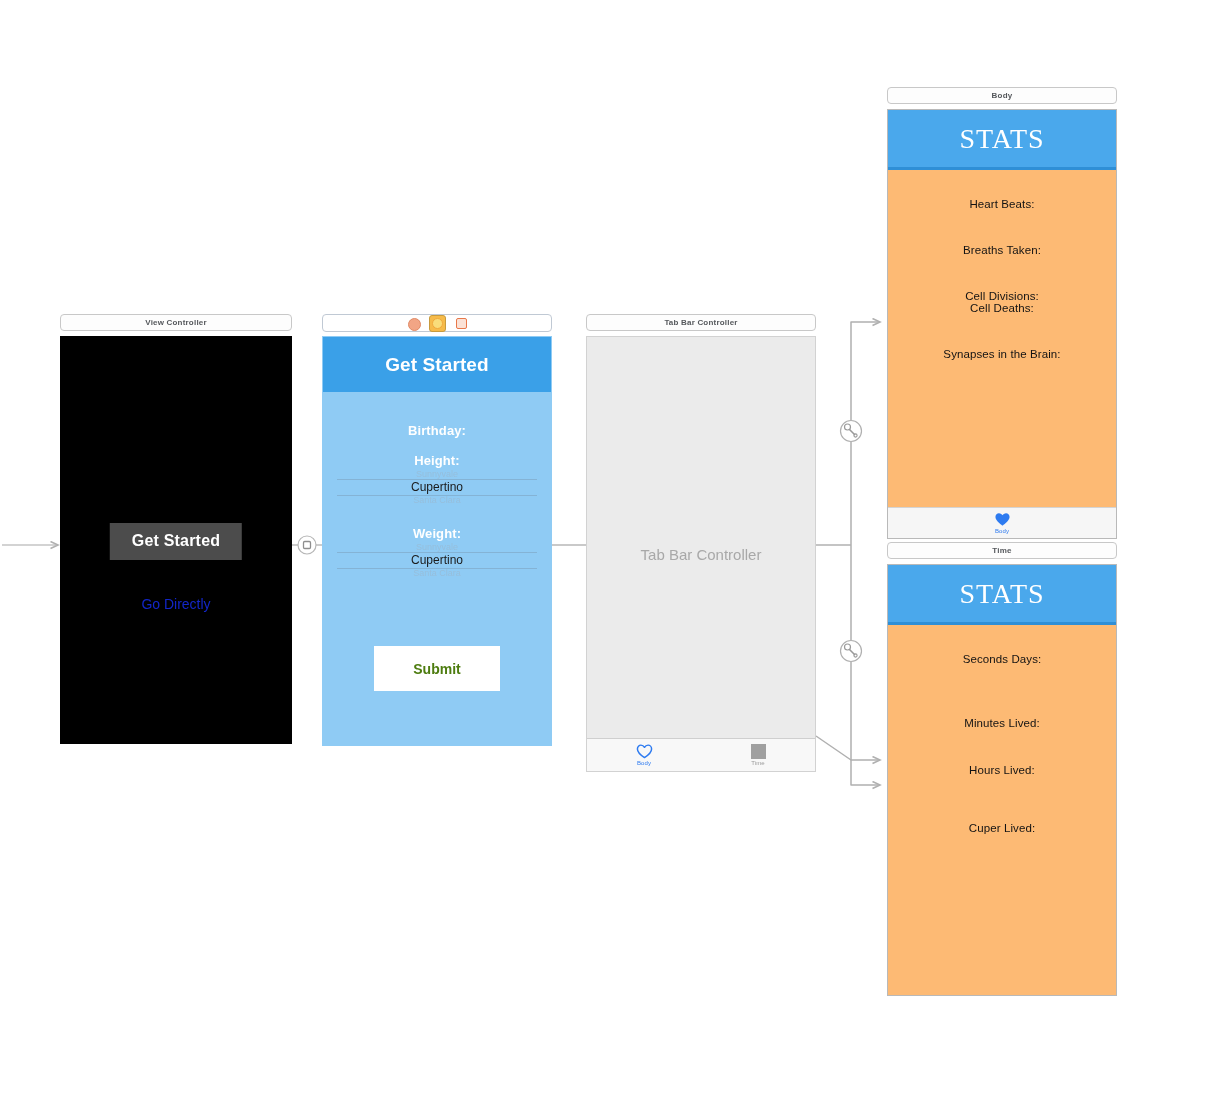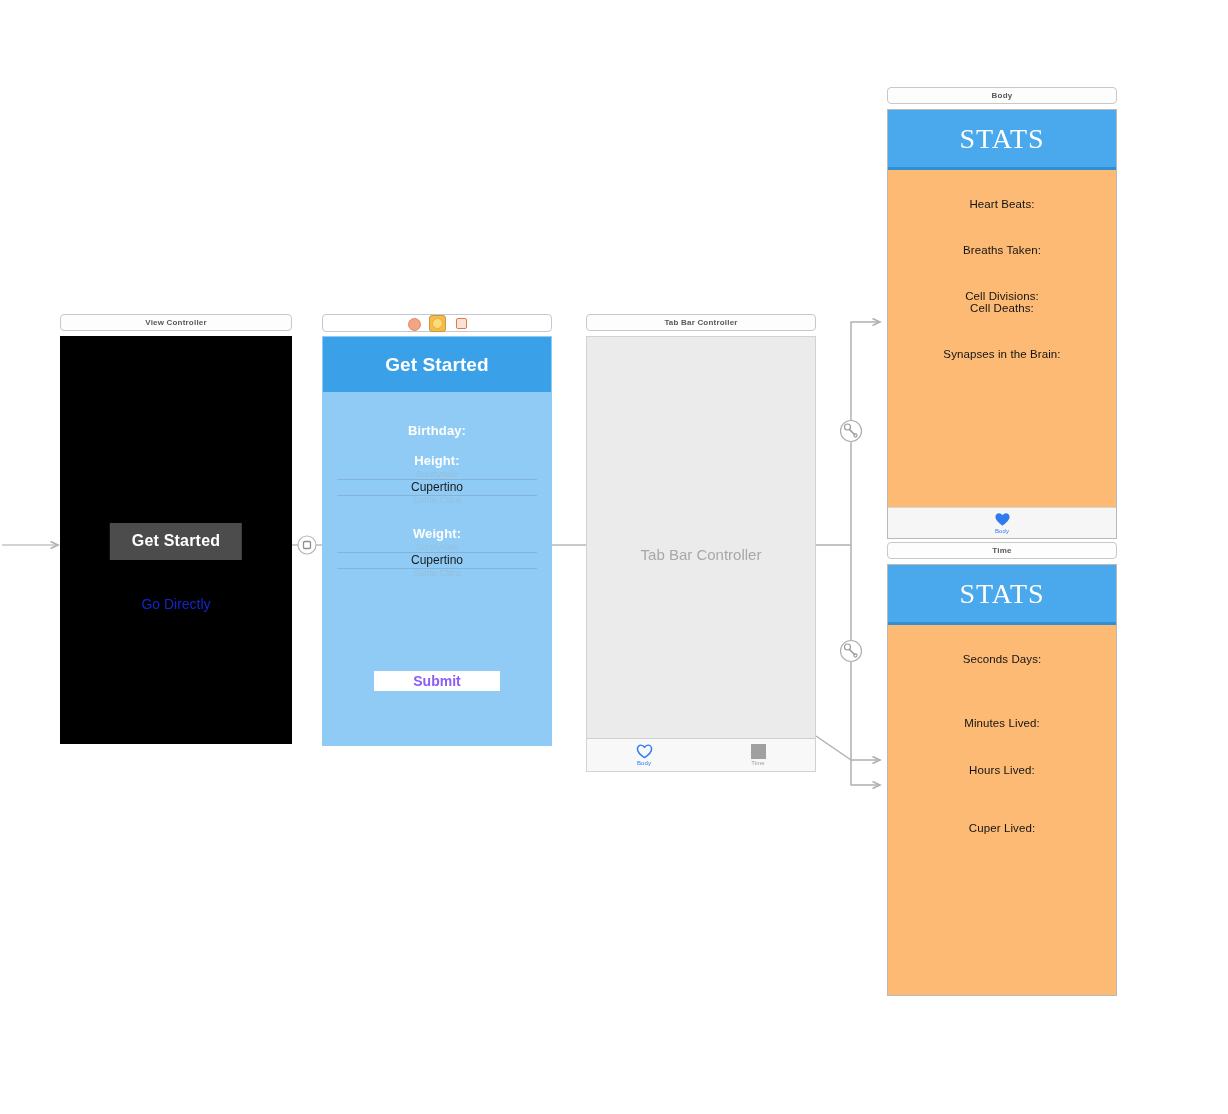--- a/index.html
+++ b/index.html
@@ -173,23 +173,23 @@
   .picker .sel-line-bot { top: 25px; }
 
   .picker.three .col { width: 33%; }
 
   .submit-btn {
     position: absolute;
     left: 50%;
     transform: translateX(-50%);
     bottom: 54px;
     width: 126px;
-    height: 20px;
+    height: 45px;
     background: #ffffff;
-    color: #8b5cf6;
+    color: #4d7c0f;
     font-size: 14px;
     font-weight: bold;
     display: flex; align-items: center; justify-content: center;
   }
 
   
   #scene-tabbar { left: 586px; top: 314px; width: 230px; }
   #scene-tabbar .device {
     height: 436px;
     background: #ebebeb;

